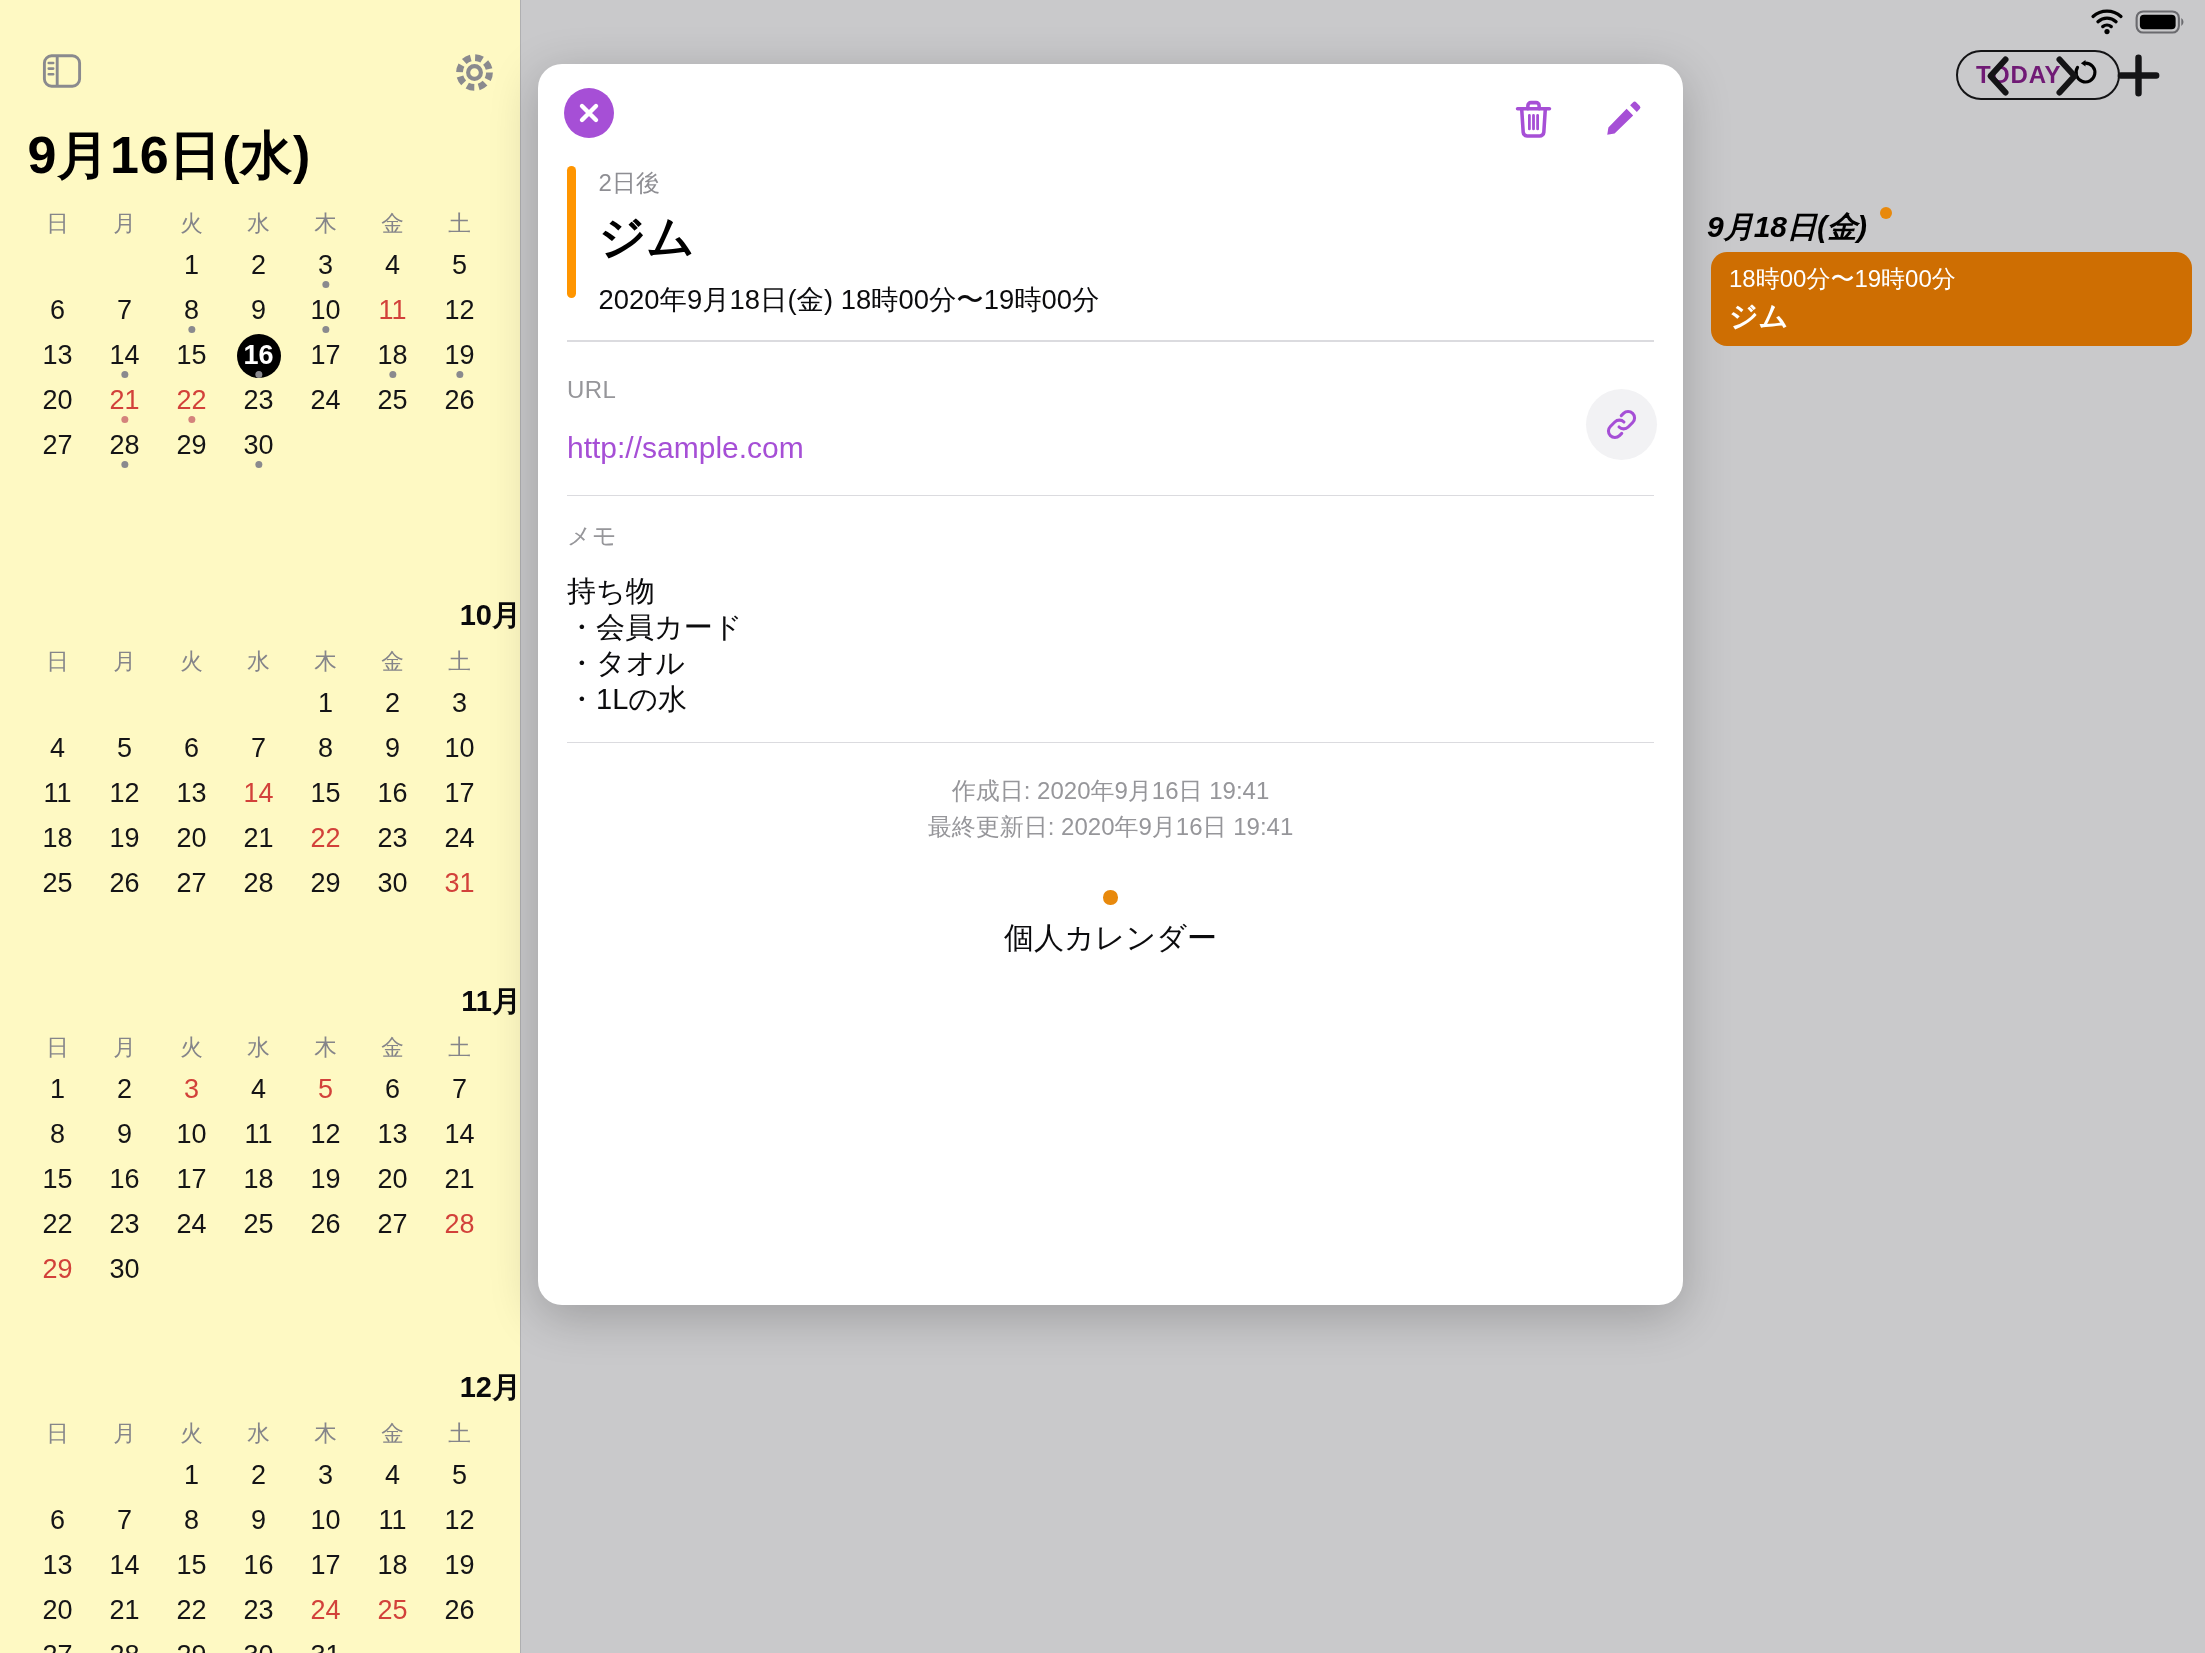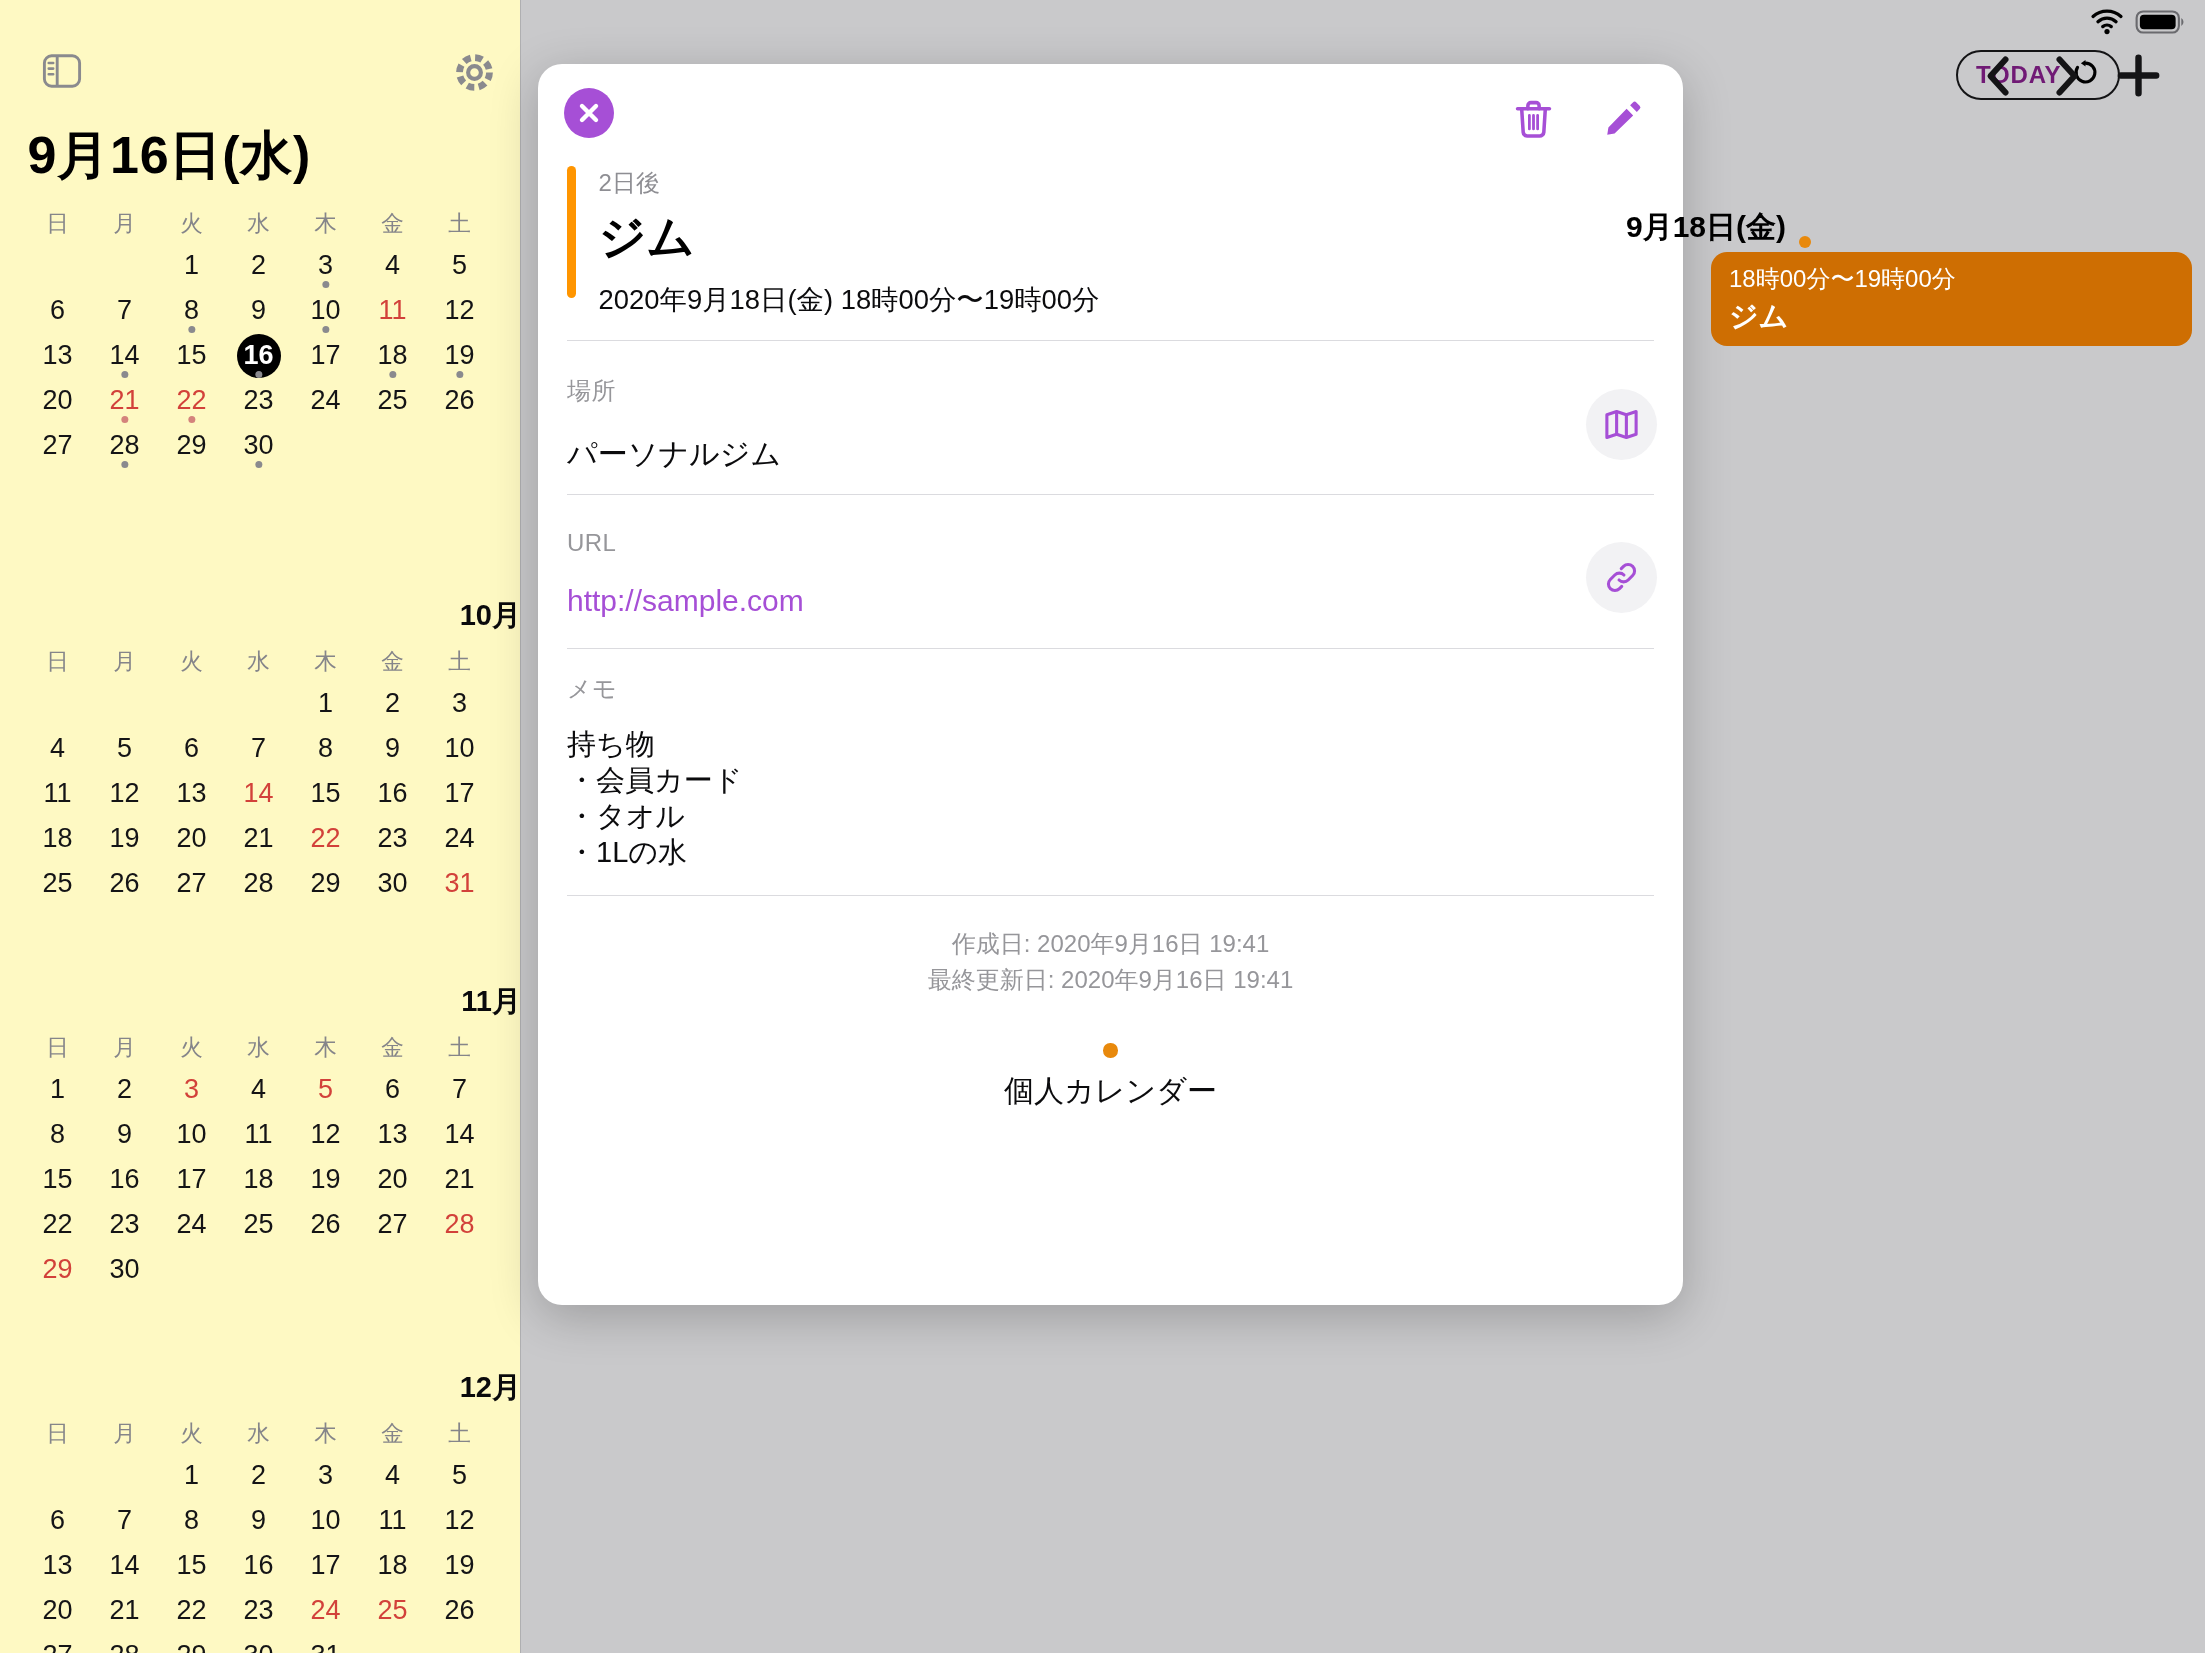--- a/index.html
+++ b/index.html
@@ -74,21 +74,21 @@
   .cal-name { font-size:30px; color:#0B0B0D; }
 
   
   .today-btn { position:absolute; left:1956px; top:50px; height:50px; border:2.4px solid #141416;
     border-radius:25px; display:flex; align-items:center; gap:9.7px; padding:0 18px;
     font-size:24px; font-weight:700; letter-spacing:0.8px; color:#701a75; cursor:pointer; background:transparent; }
   .nav-btn { position:absolute; top:53px; width:45px; height:45px; display:flex;
     align-items:center; justify-content:center; cursor:pointer; }
   .prev-btn { left:1975px; } .next-btn { left:2044px; } .add-btn { left:2116px; }
 
-  .day-header { position:absolute; left:1626px; top:207px; display:flex; align-items:flex-end; gap:13px; }
+  .day-header { position:absolute; left:1707px; top:207px; display:flex; align-items:flex-start; gap:13px;font-style:italic; }
   .day-header-text { font-size:30px; font-weight:700; color:#000; }
   .day-header-dot { width:12px; height:12px; border-radius:50%; background:#E8890C; }
 
   .day-event { position:absolute; left:1711px; top:252px; width:481px; height:94px;
     background:#CE6E02; border-radius:16px; padding:10.5px 18px; cursor:pointer; }
   .day-event-time { font-size:24px; color:#FFFFFF; }
   .day-event-title { font-size:29px; font-weight:700; color:#FFFFFF; margin-top:2.4px; }
 </style>
 </head>
 <body>
@@ -642,30 +642,20 @@
     <div class="event-bar"></div>
     <div class="event-head-text">
       <div class="event-relative">2日後</div>
       <div class="event-title">ジム</div>
       <div class="event-datetime">2020年9月18日(金) 18時00分〜19時00分</div>
     </div>
   </div>
 
   <div class="hdiv first"></div>
 
-  <div class="section">
-    <div class="sec-label">場所</div>
-    <div class="sec-value">パーソナルジム</div>
-    <div class="sec-icon">
-      <svg width="39" height="39" viewBox="0 0 24 24" fill="none" stroke="#A64FD6" stroke-width="1.9" stroke-linejoin="round">
-        <path d="M9 4 L3 6 V20 L9 18 L15 20 L21 18 V4 L15 6 Z"></path>
-        <path d="M9 4 V18 M15 6 V20"></path>
-      </svg>
-    </div>
-  </div>
 
   <div class="hdiv"></div>
 
   <div class="section">
     <div class="sec-label">URL</div>
     <div class="sec-value link">http://sample.com</div>
     <div class="sec-icon">
       <svg width="37" height="37" viewBox="0 0 24 24" fill="none" stroke="#A64FD6" stroke-width="2" stroke-linecap="round">
         <path d="M10.4 13.6 a4.2 4.2 0 0 0 5.94 0 l2.9 -2.9 a4.2 4.2 0 0 0 -5.94 -5.94 l-1.45 1.45"></path>
         <path d="M13.6 10.4 a4.2 4.2 0 0 0 -5.94 0 l-2.9 2.9 a4.2 4.2 0 0 0 5.94 5.94 l1.45 -1.45"></path>

